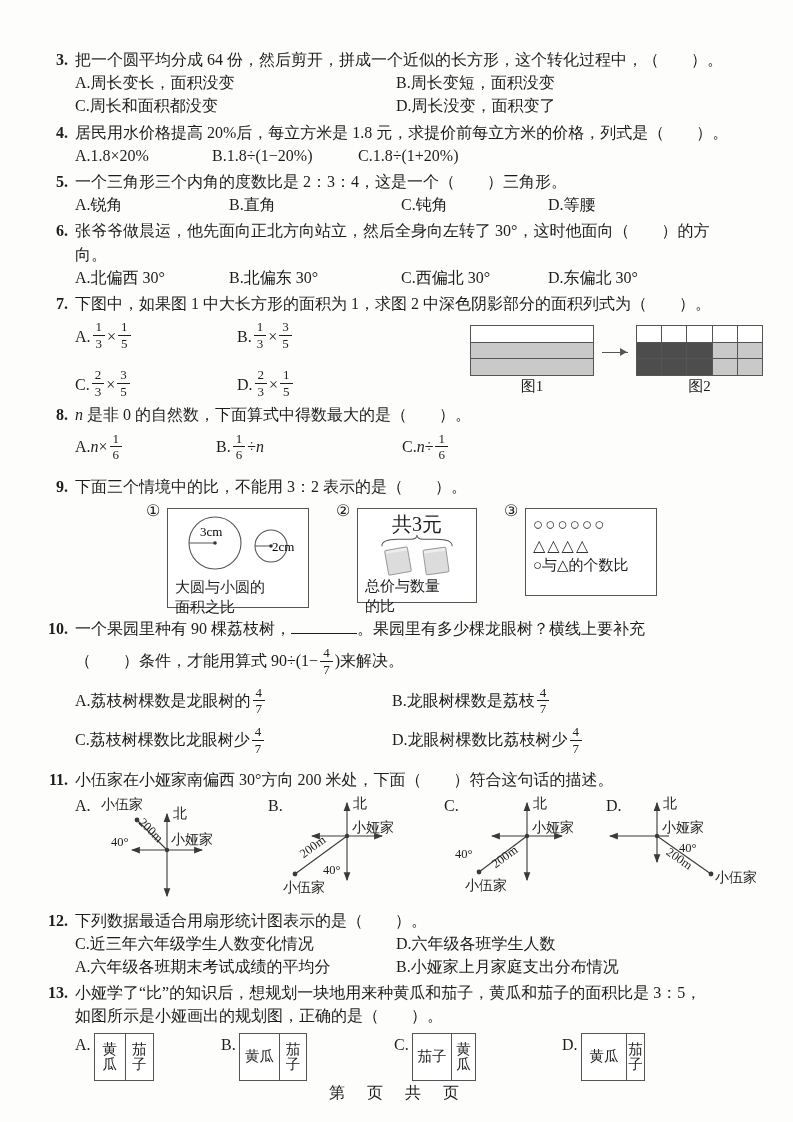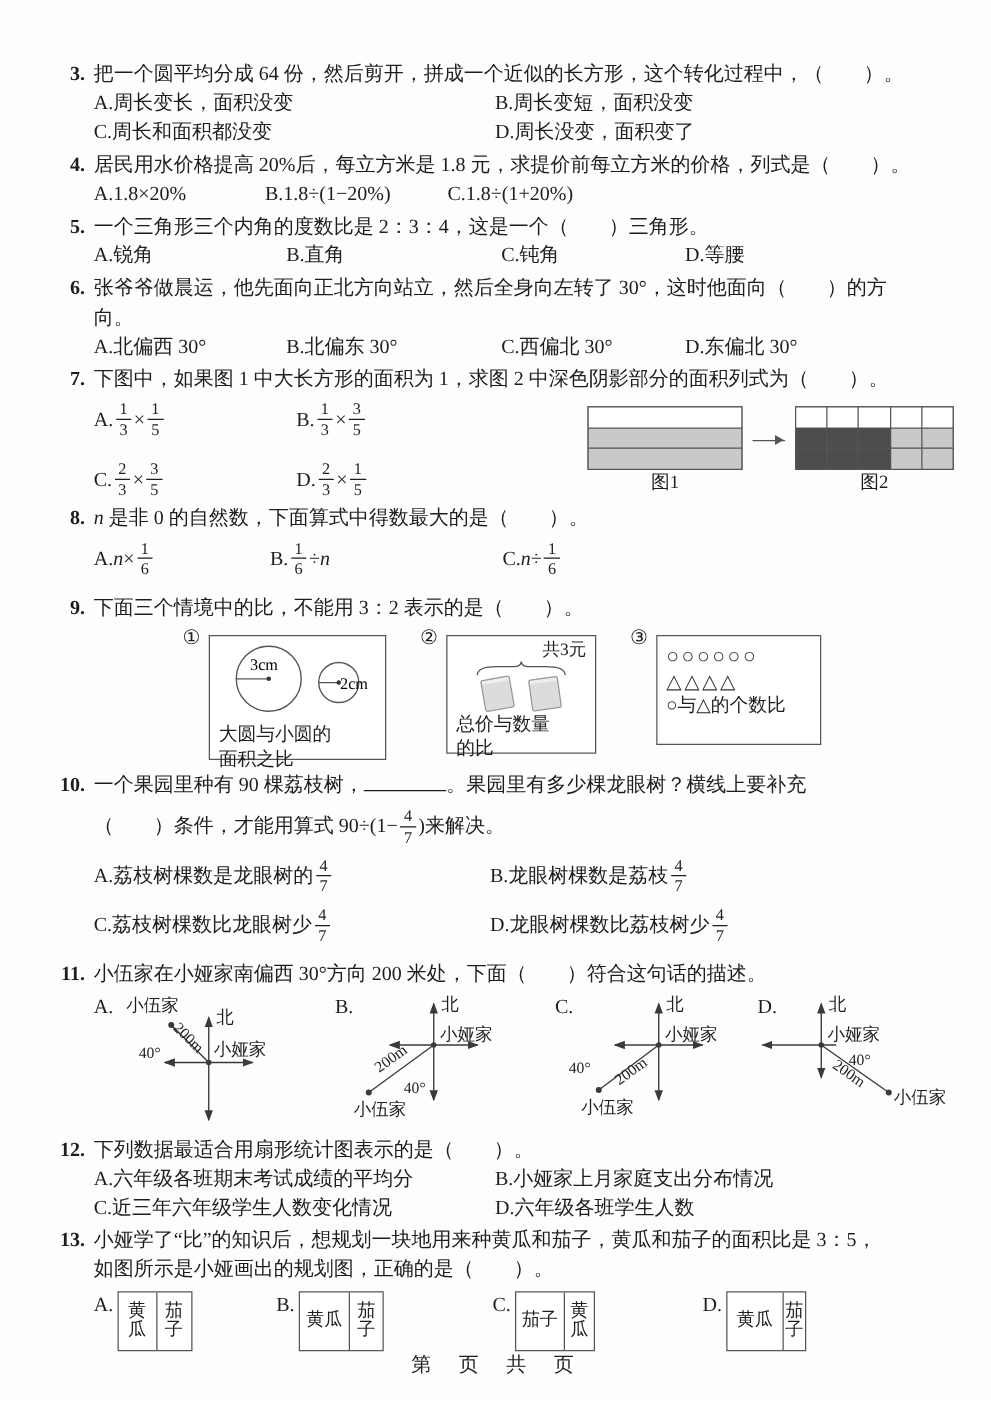--- a/index.html
+++ b/index.html
@@ -55,21 +55,21 @@
   .arr::after{content:"";position:absolute;right:-3px;top:-4.8px;border:4px solid transparent;border-left:7px solid #555;}
   
   .q9row{display:flex;padding-left:74px;gap:30px;margin:10px 0 6px 0;}
   .q9item{position:relative;margin-left:18px;flex:none;}
   .tag{position:absolute;left:-21px;top:-9px;font-size:16px;}
   .q9box{border:1.4px solid #555;background:#fff;padding:5px 7px;box-sizing:border-box;}
   .b1{width:142px;height:100px;}
   .b2{width:120px;height:95px;}
   .b3{width:132px;height:88px;}
   .cap{font-size:15px;line-height:1.3;}
-  .total{font-size:14px;text-align:right;line-height:1.1;margin-top:-1px;}
+  .total{font-size:20px;text-align:center;line-height:1.1;margin-top:-1px;}
   .brace{display:block;margin:0 auto;}
   .books{display:flex;justify-content:center;gap:14px;height:26px;margin:1px 0 3px 0;}
   .book{width:22px;height:24px;background:#dcdcdc;border:1px solid #999;border-radius:2px;box-shadow:inset 0 3px 0 #eee;}
   .bk1{transform:rotate(-10deg);}
   .bk2{transform:rotate(-8deg);}
   .shapes{font-size:17px;letter-spacing:2px;line-height:1.25;color:#333;}
   .shapes.tri{font-size:16px;}
   
   .q11row{display:flex;margin-top:2px;}
   .cdg{position:relative;flex:none;height:112px;}
@@ -412,26 +412,26 @@
 
         </div>
       </div>
     </div>
 
     <div class="q">
       <div class="qnum">12.</div>
       <div class="qbody">
         <div class="stem">下列数据最适合用扇形统计图表示的是（　　）。</div>
         <div class="optrow">
+          <span class="o w320">C.近三年六年级学生人数变化情况</span>
+          <span class="o">D.六年级各班学生人数</span>
+        </div>
+        <div class="optrow">
           <span class="o w320">A.六年级各班期末考试成绩的平均分</span>
           <span class="o">B.小娅家上月家庭支出分布情况</span>
-        </div>
-        <div class="optrow">
-          <span class="o w320">C.近三年六年级学生人数变化情况</span>
-          <span class="o">D.六年级各班学生人数</span>
         </div>
       </div>
     </div>
 
     <div class="q">
       <div class="qnum">13.</div>
       <div class="qbody">
         <div class="stem">小娅学了“比”的知识后，想规划一块地用来种黄瓜和茄子，黄瓜和茄子的面积比是 3：5，</div>
         <div class="stem">如图所示是小娅画出的规划图，正确的是（　　）。</div>
         <div class="q13row">

